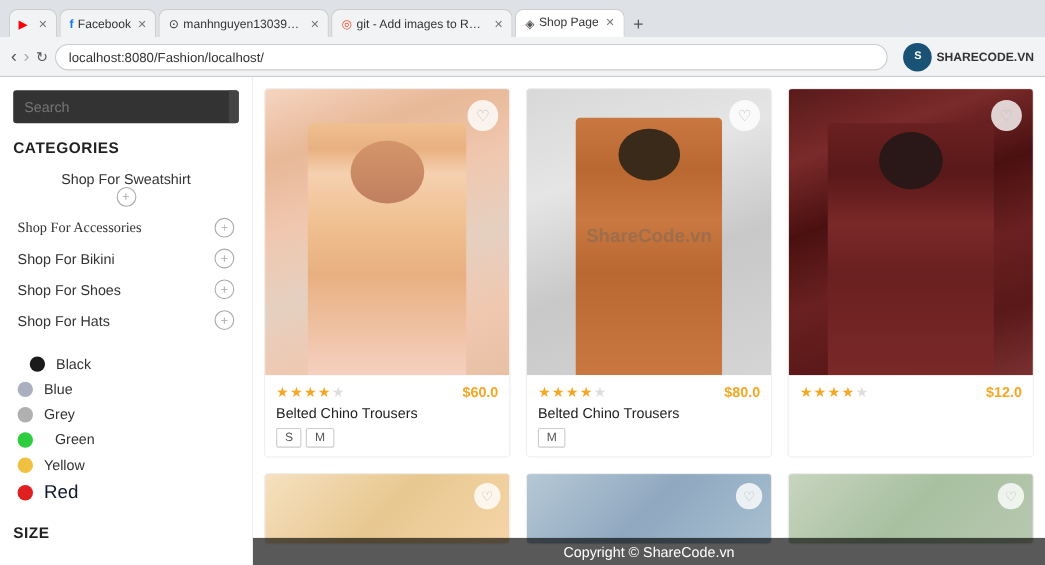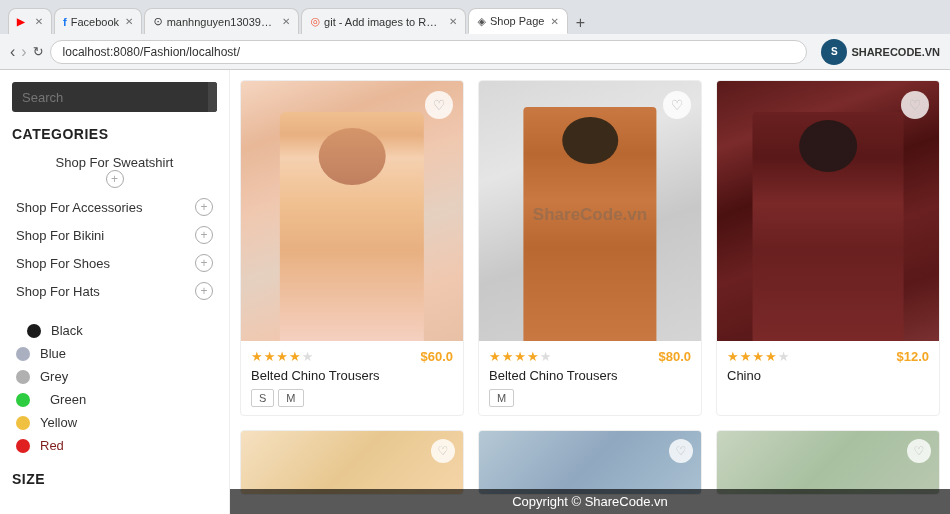--- a/index.html
+++ b/index.html
@@ -68,21 +68,21 @@
       <button style="background:#444;border:none;color:#fff;padding:7px 10px;cursor:pointer;font-size:14px;">🔍</button>
     </div>
 
     <div>
       <div style="font-weight:bold;font-size:14px;color:#222;margin:8px 12px 8px;letter-spacing:0.5px;">CATEGORIES</div>
 
       <div style="display:flex;align-items:center;justify-content:space-between;padding:5px 16px;cursor:pointer;color:#333;font-size:13px;flex-direction:column;">
         <span>Shop For Sweatshirt</span>
         <span style="width:18px;height:18px;border-radius:50%;border:1.5px solid #aaa;display:flex;align-items:center;justify-content:center;font-size:12px;color:#aaa;">+</span>
       </div>
-      <div style="display:flex;align-items:center;justify-content:space-between;padding:5px 16px;cursor:pointer;color:#333;font-size:13px;">
+      <div style="display:flex;align-items:center;justify-content:space-between;padding:5px 16px;cursor:pointer;color:#333;font-size:13px;font-family:Liberation Serif, serif;">
         <span>Shop For Accessories</span>
         <span style="width:18px;height:18px;border-radius:50%;border:1.5px solid #aaa;display:flex;align-items:center;justify-content:center;font-size:12px;color:#aaa;">+</span>
       </div>
       <div style="display:flex;align-items:center;justify-content:space-between;padding:5px 16px;cursor:pointer;color:#333;font-size:13px;">
         <span>Shop For Bikini</span>
         <span style="width:18px;height:18px;border-radius:50%;border:1.5px solid #aaa;display:flex;align-items:center;justify-content:center;font-size:12px;color:#aaa;">+</span>
       </div>
       <div style="display:flex;align-items:center;justify-content:space-between;padding:5px 16px;cursor:pointer;color:#333;font-size:13px;">
         <span>Shop For Shoes</span>
         <span style="width:18px;height:18px;border-radius:50%;border:1.5px solid #aaa;display:flex;align-items:center;justify-content:center;font-size:12px;color:#aaa;">+</span>
@@ -108,21 +108,21 @@
         <span>Grey</span>
       </div>
       <div style="display:flex;align-items:center;gap:20px;padding:4px 16px;font-size:13px;color:#333;cursor:pointer;text-align:right;">
         <span style="width:14px;height:14px;border-radius:50%;background:#2ecc40;display:inline-block;flex-shrink:0;"></span>
         <span>Green</span>
       </div>
       <div style="display:flex;align-items:center;gap:10px;padding:4px 16px;font-size:13px;color:#333;cursor:pointer;">
         <span style="width:14px;height:14px;border-radius:50%;background:#f0c040;display:inline-block;flex-shrink:0;"></span>
         <span>Yellow</span>
       </div>
-      <div style="display:flex;align-items:center;gap:10px;padding:4px 16px;font-size:13px;color:#7f1d1d;cursor:pointer;">
+      <div style="display:flex;align-items:center;gap:10px;padding:4px 16px;font-size:17px;color:#0f172a;cursor:pointer;">
         <span style="width:14px;height:14px;border-radius:50%;background:#e02020;display:inline-block;flex-shrink:0;"></span>
         <span>Red</span>
       </div>
     </div>
 
     <div style="margin-top:14px;">
       <div style="font-weight:bold;font-size:14px;color:#222;margin:8px 12px 8px;letter-spacing:0.5px;">SIZE</div>
     </div>
 
   </div>
@@ -197,21 +197,20 @@
           <div style="display:flex;align-items:center;justify-content:space-between;margin-bottom:4px;">
             <div style="display:flex;gap:1px;">
               <span style="color:#f5a623;font-size:13px;">★</span>
               <span style="color:#f5a623;font-size:13px;">★</span>
               <span style="color:#f5a623;font-size:13px;">★</span>
               <span style="color:#f5a623;font-size:13px;">★</span>
               <span style="color:#ddd;font-size:13px;">★</span>
             </div>
             <span style="color:#f5a623;font-weight:bold;font-size:13px;">$12.0</span>
           </div>
-          <div style="font-size:13px;color:#222;margin-bottom:6px;">Chino</div>
           <div style="display:flex;gap:4px;"></div>
         </div>
       </div>
 
     </div>
 
     <div style="display:grid;grid-template-columns:repeat(3,1fr);gap:14px;margin-top:14px;">
       <div style="border:1px solid #eee;border-radius:4px;overflow:hidden;position:relative;cursor:pointer;height:65px;">
         <div style="width:100%;height:65px;background:linear-gradient(135deg,#f5e0c0 0%,#e8c890 50%,#f5d5a8 100%);"></div>
         <button style="position:absolute;top:8px;right:8px;background:rgba(255,255,255,0.8);border:none;border-radius:50%;width:24px;height:24px;display:flex;align-items:center;justify-content:center;cursor:pointer;color:#bbb;font-size:12px;">♡</button>

